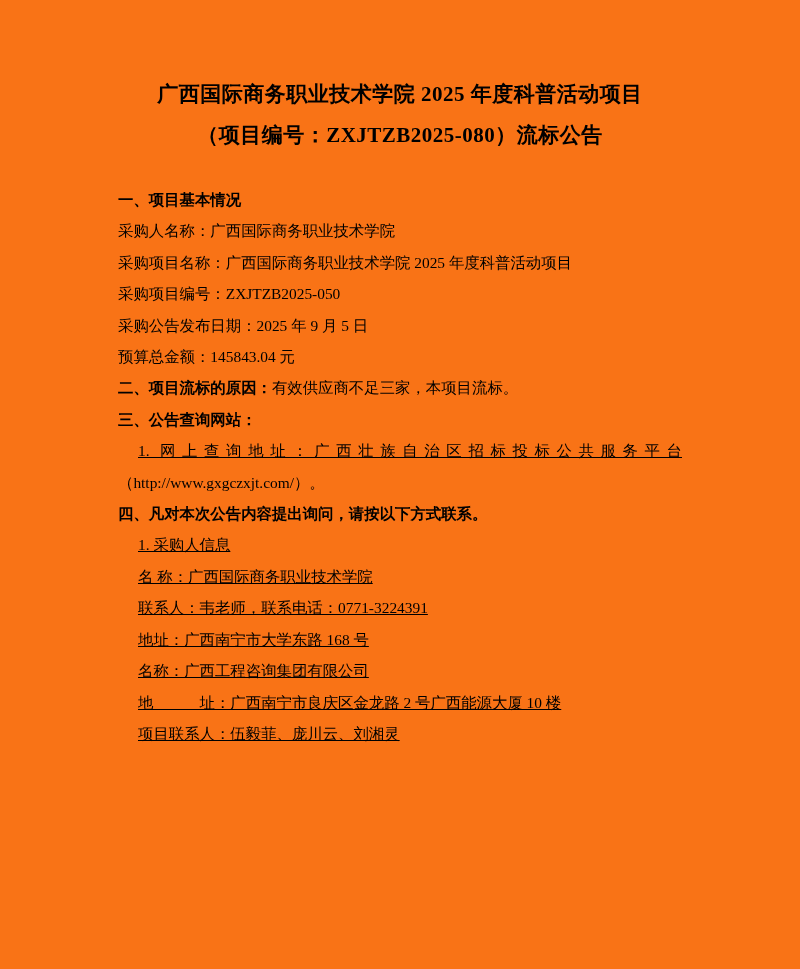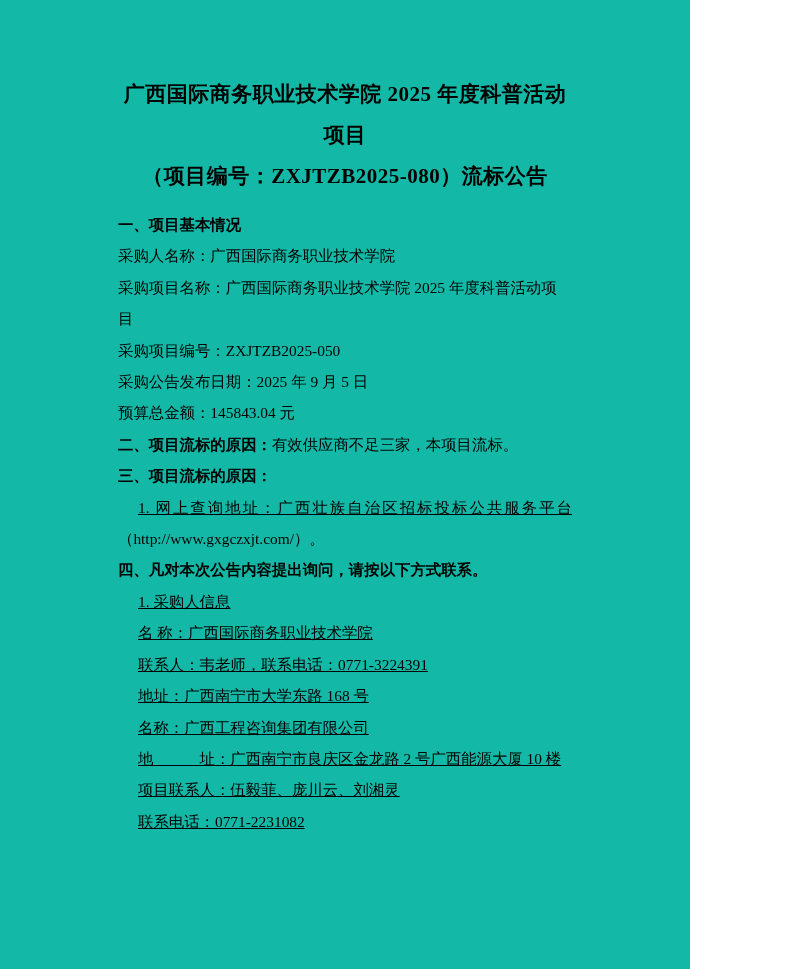--- a/index.html
+++ b/index.html
@@ -9,35 +9,35 @@
   }
   body {
     width: 800px;
     height: 969px;
     color: #000000;
     font-family: "Liberation Serif", "DejaVu Serif", serif;
     overflow: hidden;
   }
   .page {
     box-sizing: border-box;
-    width: 690px;
+    width: 800px;
     height: 969px;
     padding: 74px 118px 0 118px;
-    background: #14b8a6;
+    background: #f97316;
   }
   .doc-title .title-line {
     font-size: 21px;
     font-weight: 700;
     line-height: 41px;
     text-align: center;
     letter-spacing: 0.5px;
     white-space: pre-wrap;
   }
   .doc-body {
-    margin-top: 12px;
+    margin-top: 28px;
     font-size: 15.4px;
   }
   .line {
     line-height: 31.4px;
     white-space: pre-wrap;
     min-height: 31.4px;
   }
   .b { font-weight: 700; }
   .ind { padding-left: 20px; text-decoration: underline; }
   .just {
@@ -56,27 +56,26 @@
   </div>
 
   <div class="doc-body">
     <div class="line b">一、项目基本情况</div>
     <div class="line">采购人名称：广西国际商务职业技术学院</div>
     <div class="line">采购项目名称：广西国际商务职业技术学院 2025 年度科普活动项目</div>
     <div class="line">采购项目编号：ZXJTZB2025-050</div>
     <div class="line">采购公告发布日期：2025 年 9 月 5 日</div>
     <div class="line">预算总金额：145843.04 元</div>
     <div class="line"><span class="b">二、项目流标的原因：</span><span>有效供应商不足三家，本项目流标。</span></div>
-    <div class="line b">三、项目流标的原因：</div>
+    <div class="line b">三、公告查询网站：</div>
     <div class="line ind just">1. 网上查询地址：广西壮族自治区招标投标公共服务平台</div>
     <div class="line">（http://www.gxgczxjt.com/）。</div>
     <div class="line b">四、凡对本次公告内容提出询问，请按以下方式联系。</div>
     <div class="line ind">1. 采购人信息</div>
     <div class="line ind">名 称：广西国际商务职业技术学院</div>
     <div class="line ind">联系人：韦老师，联系电话：0771-3224391</div>
     <div class="line ind">地址：广西南宁市大学东路 168 号</div>
     <div class="line ind">名称：广西工程咨询集团有限公司</div>
     <div class="line ind">地　　　址：广西南宁市良庆区金龙路 2 号广西能源大厦 10 楼</div>
     <div class="line ind">项目联系人：伍毅菲、庞川云、刘湘灵</div>
-    <div class="line ind">联系电话：0771-2231082</div>
   </div>
 
 </div>
 
 </body></html>

